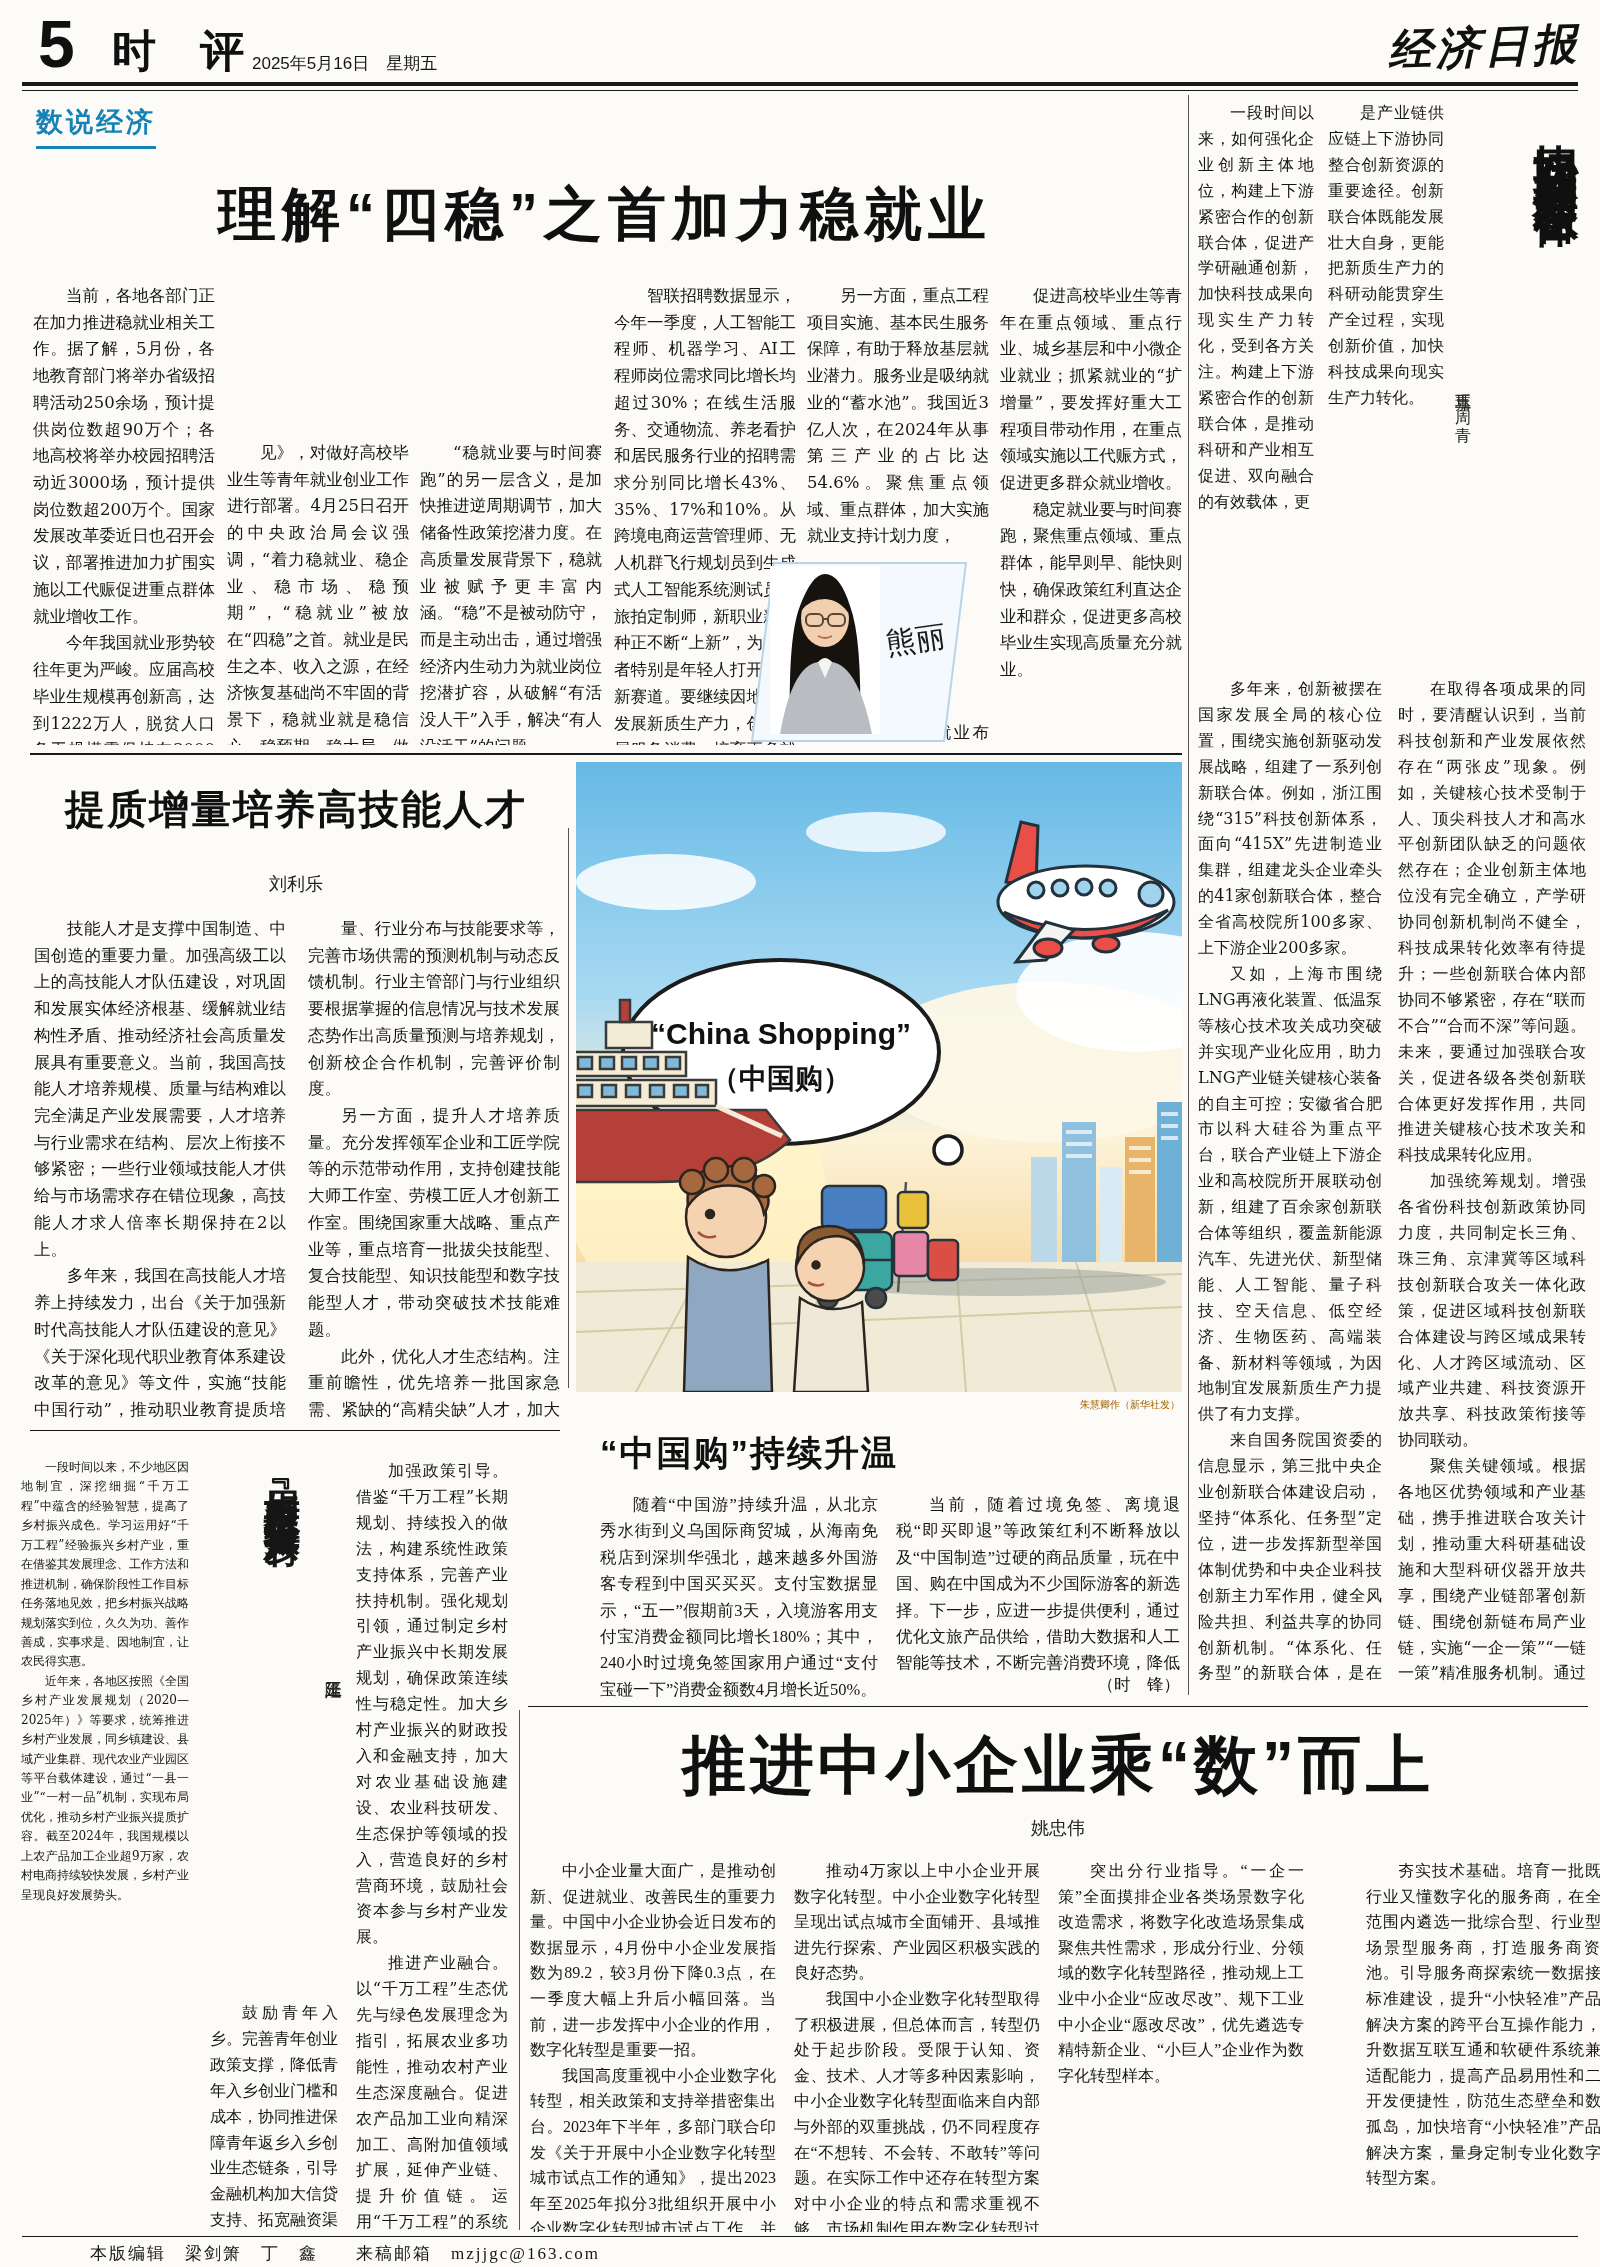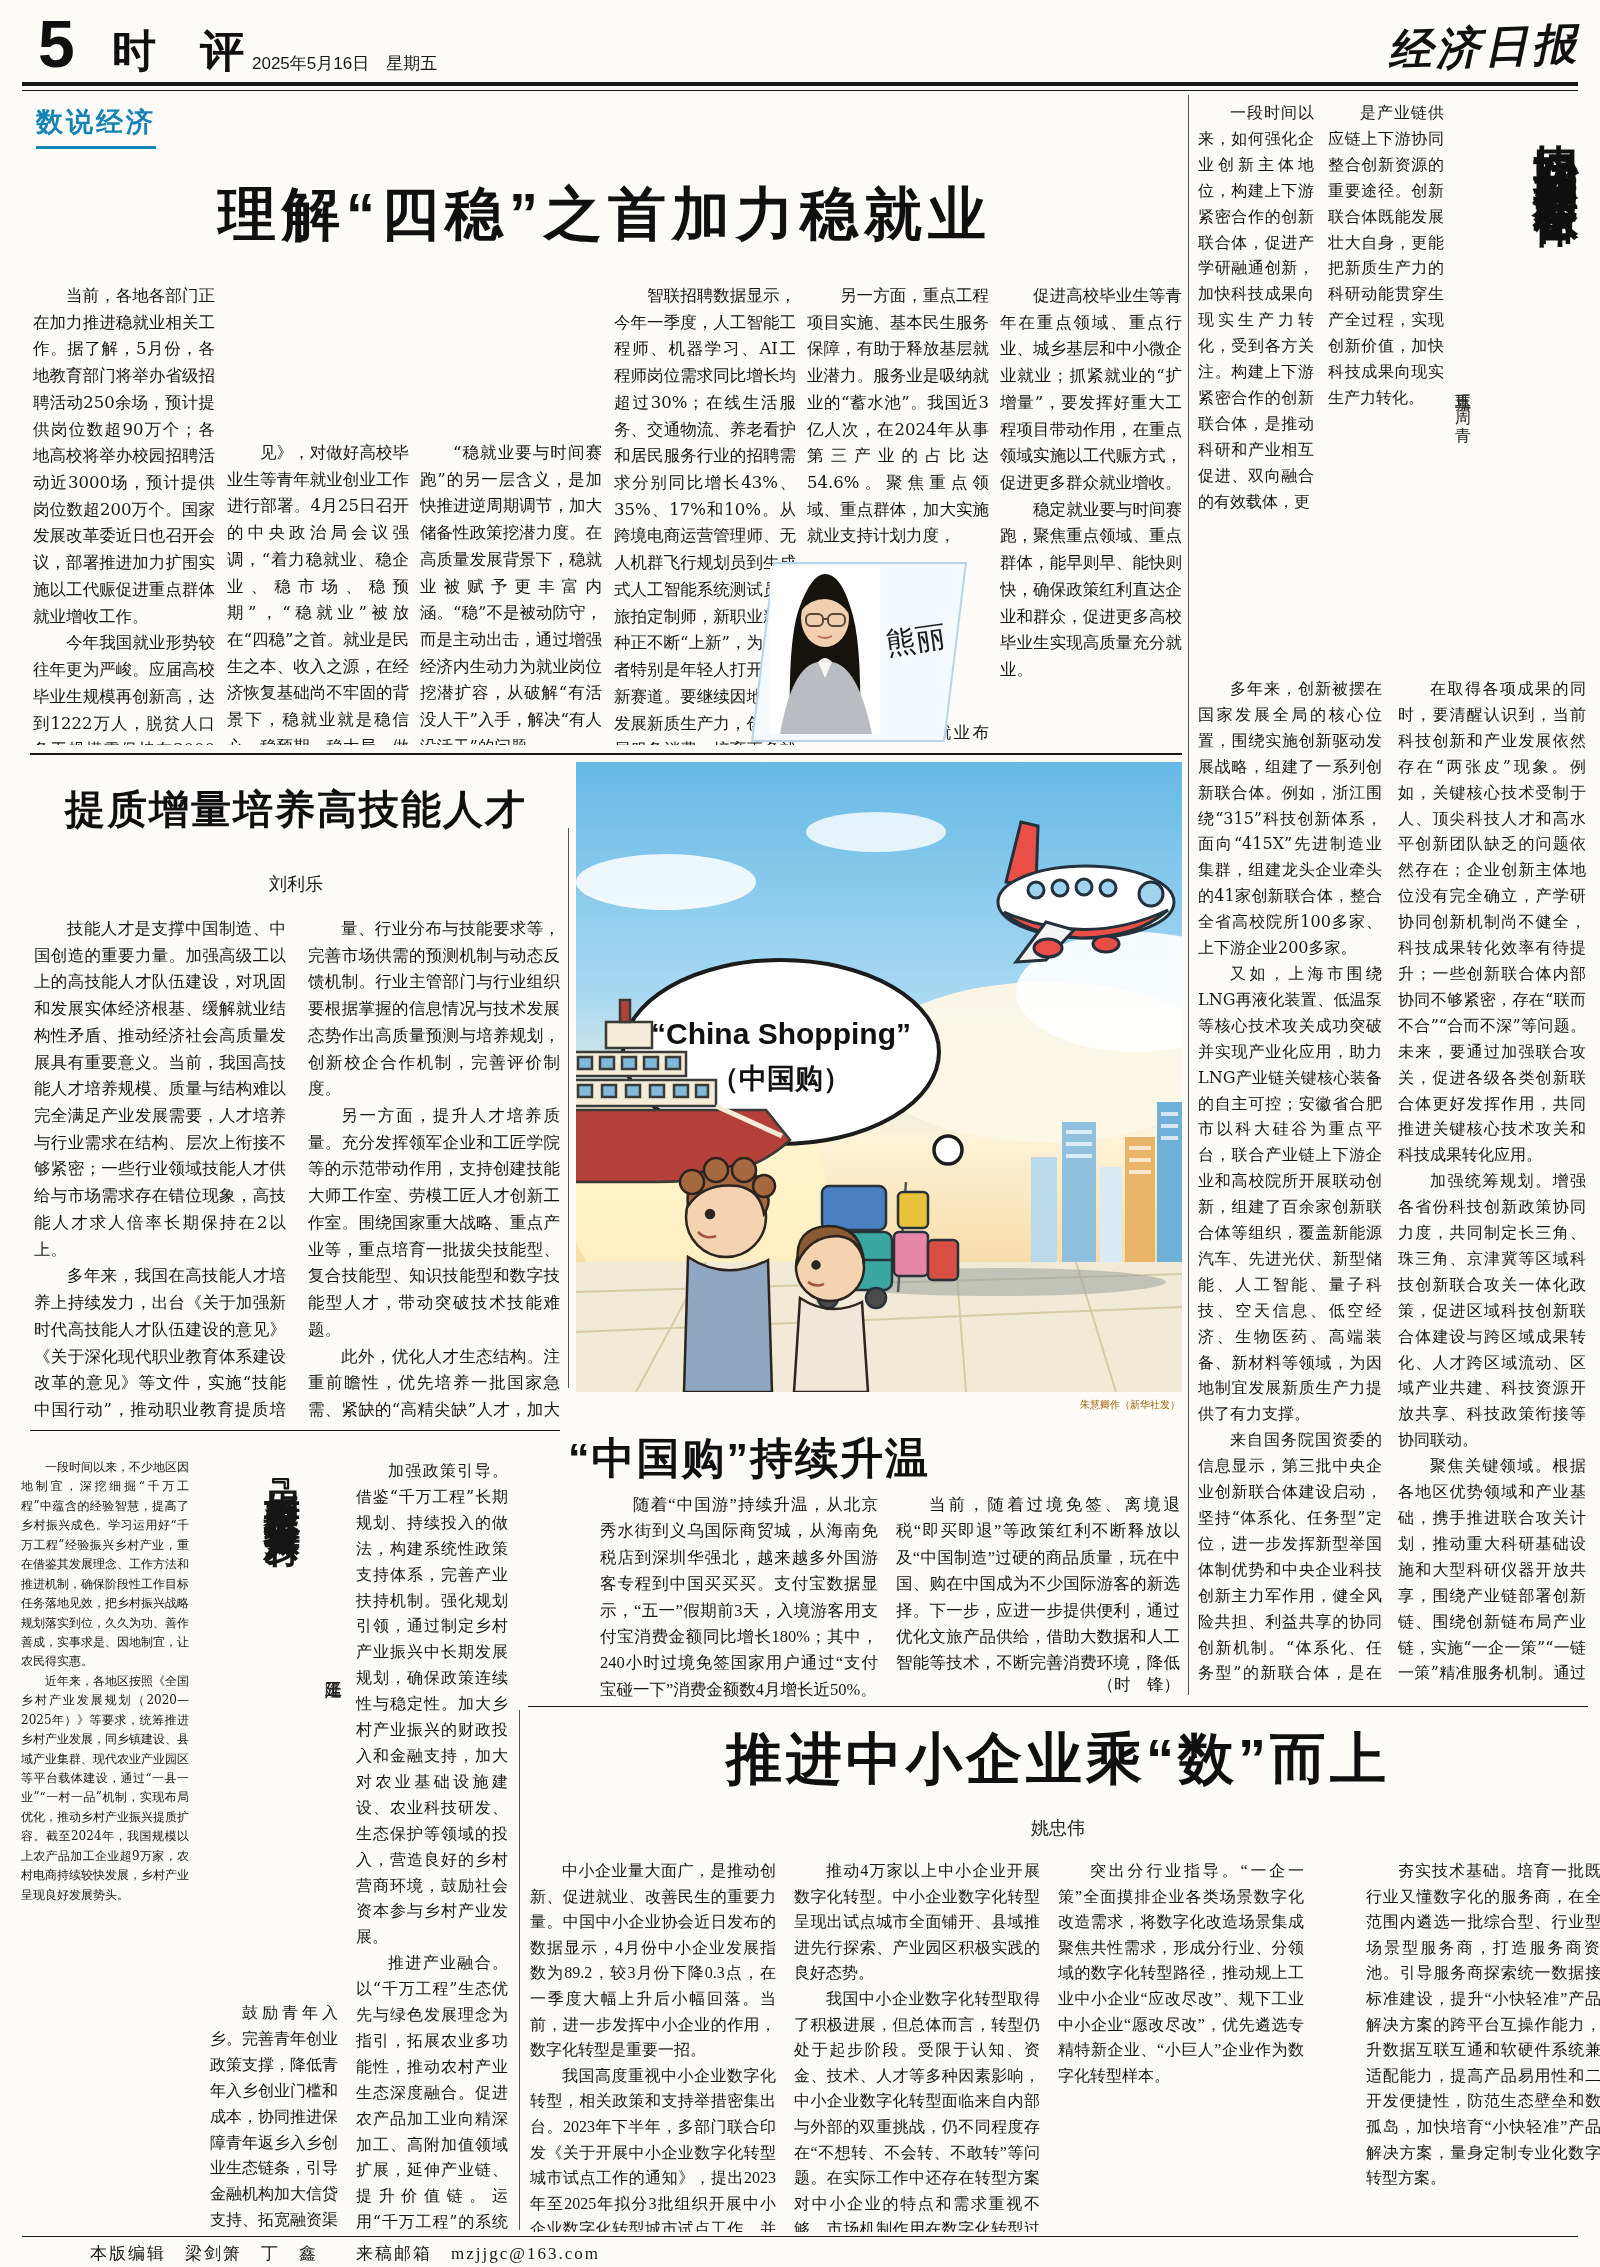--- a/index.html
+++ b/index.html
@@ -221,21 +221,21 @@
       <circle cx="254" cy="505" r="34" fill="#f6d3b0"></circle>
       <path d="M222,500 Q218,466 252,464 Q286,464 288,502 Q288,478 262,474 Q234,474 222,500 Z" fill="#8a5a33"></path>
       <circle cx="240" cy="503" r="3.5" fill="#2c241e"></circle>
       <path d="M232,520 Q240,526 248,522" fill="none" stroke="#a4543e"></path>
       <path d="M224,536 Q254,556 286,540 L292,630 L218,630 Z" fill="#efe7d8"></path>
     </g>
   </svg>
 
   <div class="abs credit" style="left:760px;top:1398px;width:420px;">朱慧卿作（新华社发）</div>
 
-  <div class="abs hl" style="left:568px;top:1430px;font-size:43px;letter-spacing:2px;">“中国购”持续升温</div>
+  <div class="abs hl" style="left:600px;top:1430px;font-size:35px;letter-spacing:2px;">“中国购”持续升温</div>
   <div class="abs song colbox" style="left:600px;top:1492px;width:278px;height:208px;">
       <p>随着“中国游”持续升温，从北京秀水街到义乌国际商贸城，从海南免税店到深圳华强北，越来越多外国游客专程到中国买买买。支付宝数据显示，“五一”假期前3天，入境游客用支付宝消费金额同比增长180%；其中，240小时过境免签国家用户通过“支付宝碰一下”消费金额数4月增长近50%。</p>
     </div>
   <div class="abs song colbox" style="left:896px;top:1492px;width:284px;height:182px;">
       <p>当前，随着过境免签、离境退税“即买即退”等政策红利不断释放以及“中国制造”过硬的商品质量，玩在中国、购在中国成为不少国际游客的新选择。下一步，应进一步提供便利，通过优化文旅产品供给，借助大数据和人工智能等技术，不断完善消费环境，降低购物门槛，激发外国游客更多“随手买”“多次买”，进一步提升外国人来华旅行体验。</p>
     </div>
   <div class="abs song endsign" style="left:896px;top:1672px;width:284px;">（时　锋）</div>
 
   <div class="abs kai colbox" style="left:21px;top:1458px;width:168px;height:772px;font-size:12px;">
       <p>一段时间以来，不少地区因地制宜，深挖细掘“千万工程”中蕴含的经验智慧，提高了乡村振兴成色。学习运用好“千万工程”经验振兴乡村产业，重在借鉴其发展理念、工作方法和推进机制，确保阶段性工作目标任务落地见效，把乡村振兴战略规划落实到位，久久为功、善作善成，实事求是、因地制宜，让农民得实惠。</p>
@@ -246,21 +246,21 @@
   <div class="abs kai colbox" style="left:210px;top:2000px;width:128px;height:230px;font-size:16px;">
       <p>鼓励青年入乡。完善青年创业政策支撑，降低青年入乡创业门槛和成本，协同推进保障青年返乡入乡创业生态链条，引导金融机构加大信贷支持、拓宽融资渠道，多元化资金支持帮助农村发展，办好农村教育，让乡村成为青年创业的热土。</p>
     </div>
   <div class="abs kai colbox" style="left:356px;top:1458px;width:152px;height:772px;font-size:16px;">
       <p>加强政策引导。借鉴“千万工程”长期规划、持续投入的做法，构建系统性政策支持体系，完善产业扶持机制。强化规划引领，通过制定乡村产业振兴中长期发展规划，确保政策连续性与稳定性。加大乡村产业振兴的财政投入和金融支持，加大对农业基础设施建设、农业科技研发、生态保护等领域的投入，营造良好的乡村营商环境，鼓励社会资本参与乡村产业发展。</p>
       <p>推进产业融合。以“千万工程”生态优先与绿色发展理念为指引，拓展农业多功能性，推动农村产业生态深度融合。促进农产品加工业向精深加工、高附加值领域扩展，延伸产业链、提升价值链。运用“千万工程”的系统思维，以地理标志认证、区域品牌建设为抓手，推动农业生产标准化、规模化、集群化建设。借助数字技术实现智能化生产，提高农业生产效率，并通过农产品生产全过程追溯保障农产品安全，催生智慧农业、创意农业、体验农业等新兴业态，推动乡村产业优化升级。</p>
     </div>
   <div class="abs" style="left:519px;top:1710px;width:1px;height:520px;background:#555;"></div>
 
   <div class="abs rule" style="left:528px;top:1706px;width:1060px;height:1px;"></div>
-  <div class="abs hl center" style="left:528px;top:1722px;width:1060px;font-size:56px;letter-spacing:4px;">推进中小企业乘“数”而上</div>
+  <div class="abs hl center" style="left:528px;top:1722px;width:1060px;font-size:64px;letter-spacing:4px;">推进中小企业乘“数”而上</div>
   <div class="abs byline center" style="left:528px;top:1816px;width:1060px;">姚忠伟</div>
   <div class="abs song colbox" style="left:530px;top:1858px;width:246px;height:374px;font-size:16px;">
       <p>中小企业量大面广，是推动创新、促进就业、改善民生的重要力量。中国中小企业协会近日发布的数据显示，4月份中小企业发展指数为89.2，较3月份下降0.3点，在一季度大幅上升后小幅回落。当前，进一步发挥中小企业的作用，数字化转型是重要一招。</p>
       <p>我国高度重视中小企业数字化转型，相关政策和支持举措密集出台。2023年下半年，多部门联合印发《关于开展中小企业数字化转型城市试点工作的通知》，提出2023年至2025年拟分3批组织开展中小企业数字化转型城市试点工作，并发布《中小企业数字化转型指标体系（2024）》等文件。工信部、财政部于2023年8月份和2024年6月份分别公布了两批试点城市名单，共支持约100个城市。2024年5月份，国务院常务会议审议通过《制造业数字化转型行动方案》，特别提出从大中小企业等方面协同推进数字化转型；同年12月份，工信部、财政部、中国人民银行、金融监管总局等部门印发《中小企业数字化赋能专项行动方案（2025—2027年）》，提出深入实施“百城”试点，</p>
     </div>
   <div class="abs song colbox" style="left:794px;top:1858px;width:246px;height:374px;font-size:16px;">
       <p>推动4万家以上中小企业开展数字化转型。中小企业数字化转型呈现出试点城市全面铺开、县域推进先行探索、产业园区积极实践的良好态势。</p>
       <p>我国中小企业数字化转型取得了积极进展，但总体而言，转型仍处于起步阶段。受限于认知、资金、技术、人才等多种因素影响，中小企业数字化转型面临来自内部与外部的双重挑战，仍不同程度存在“不想转、不会转、不敢转”等问题。在实际工作中还存在转型方案对中小企业的特点和需求重视不够、市场机制作用在数字化转型过程中发挥不够、对数字化服务商的产品质量和服务水平缺乏系统、透明的评价体系等问题。因此，要聚焦中小企业“不想转、不会转、不敢转”等痛点难点问题，准确把握中小企业数字化转型的规律和阶段性特征，加快推进数字化转型。</p>
     </div>
   <div class="abs song colbox" style="left:1058px;top:1858px;width:246px;height:374px;font-size:16px;">

